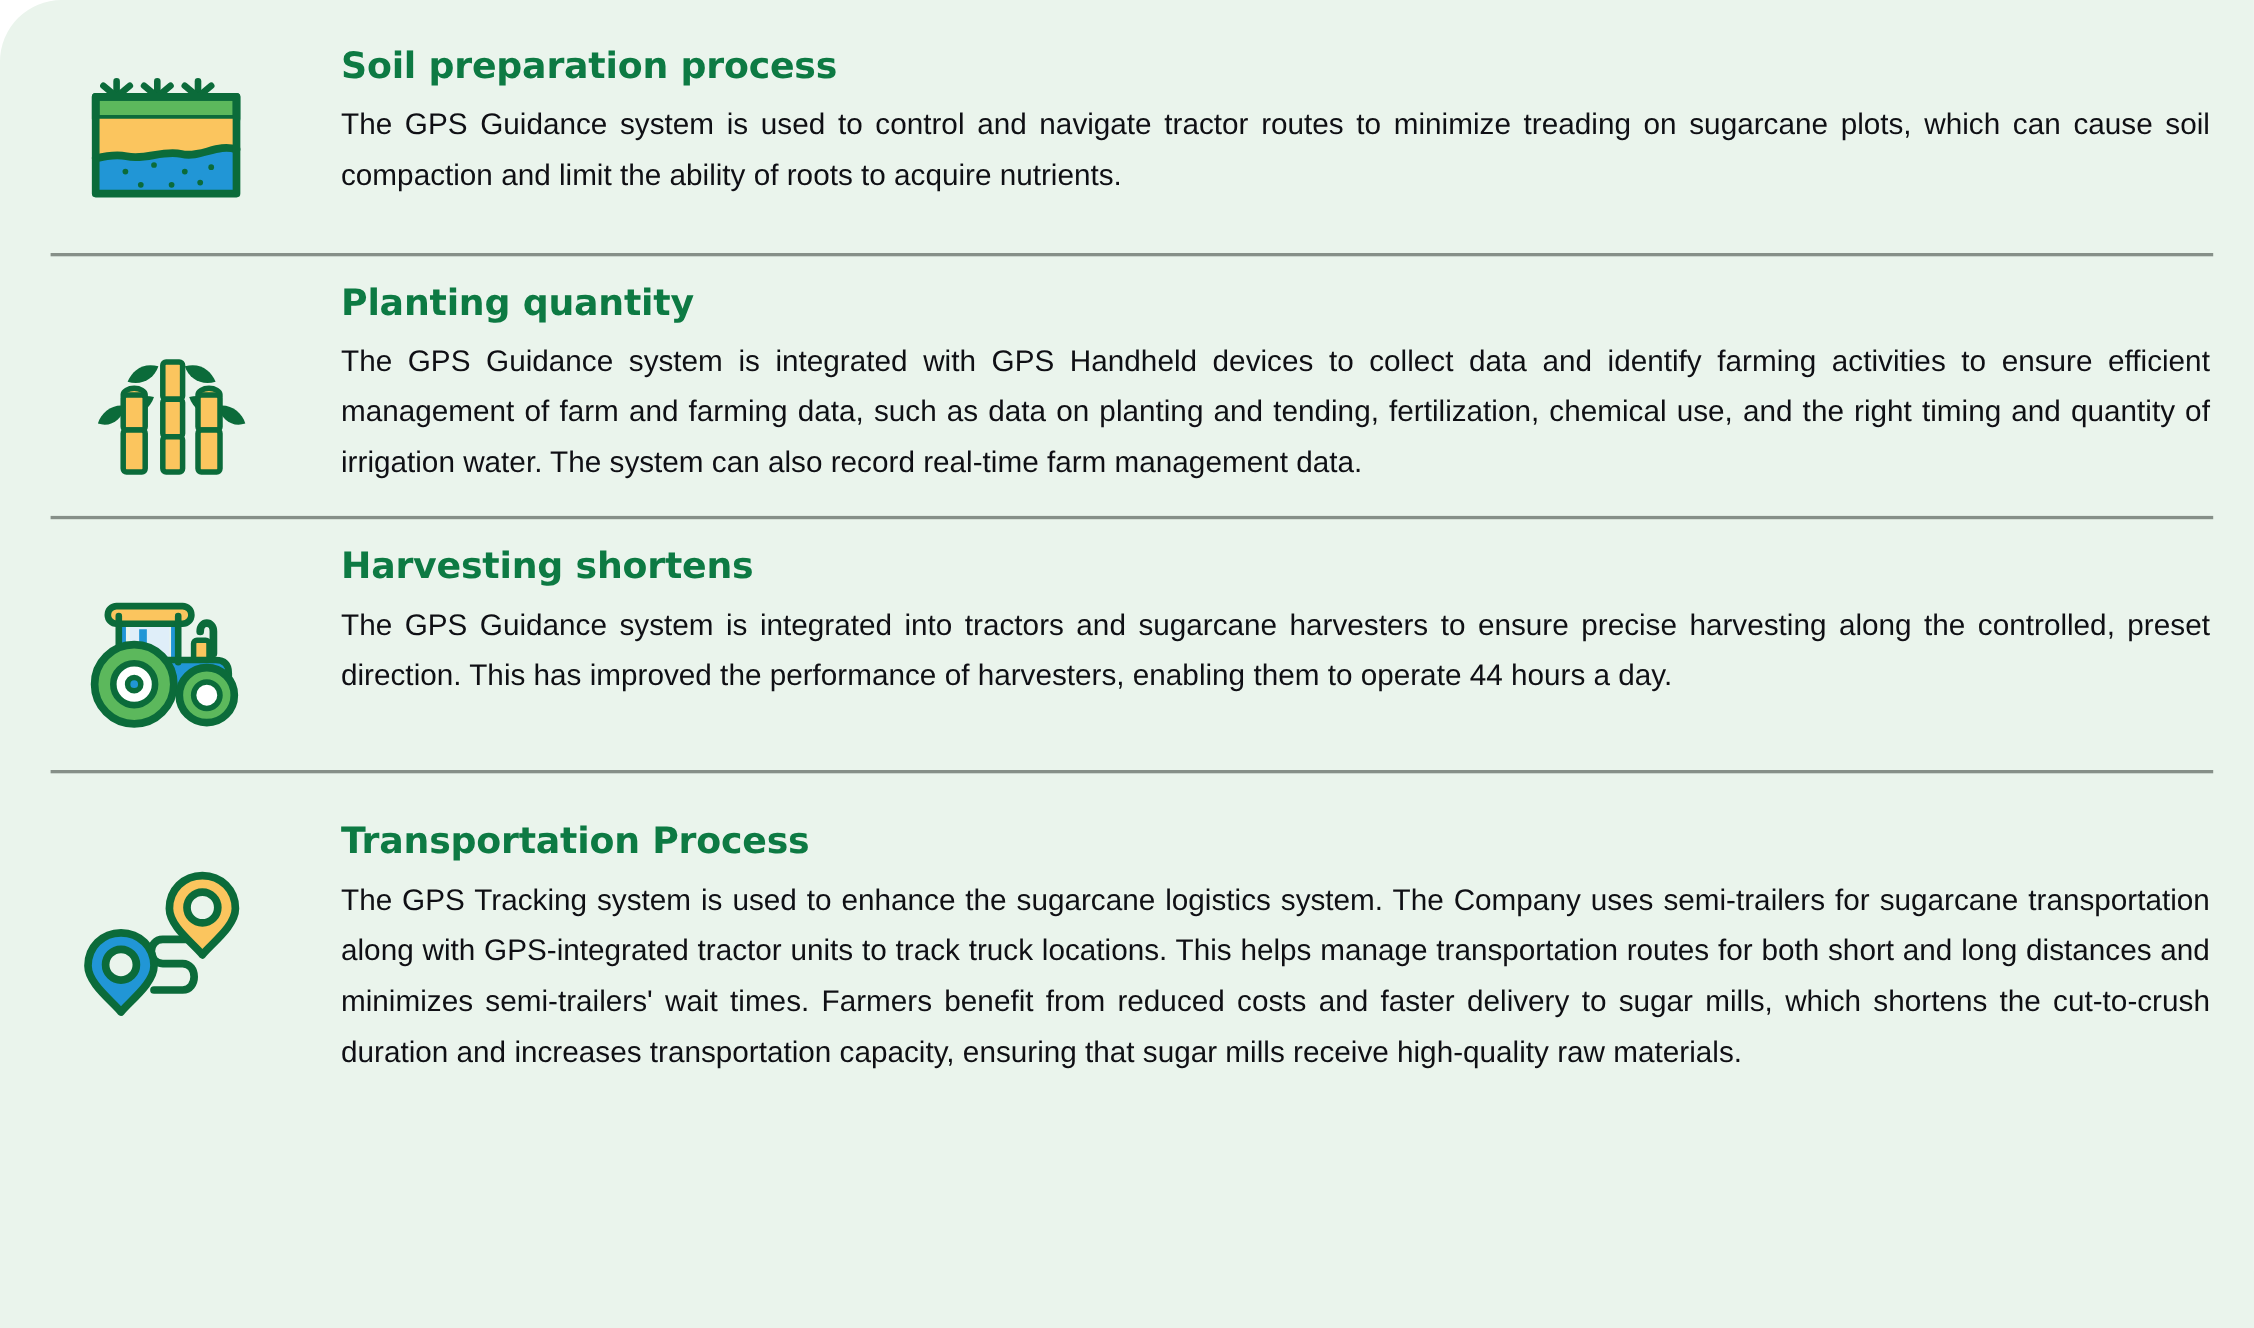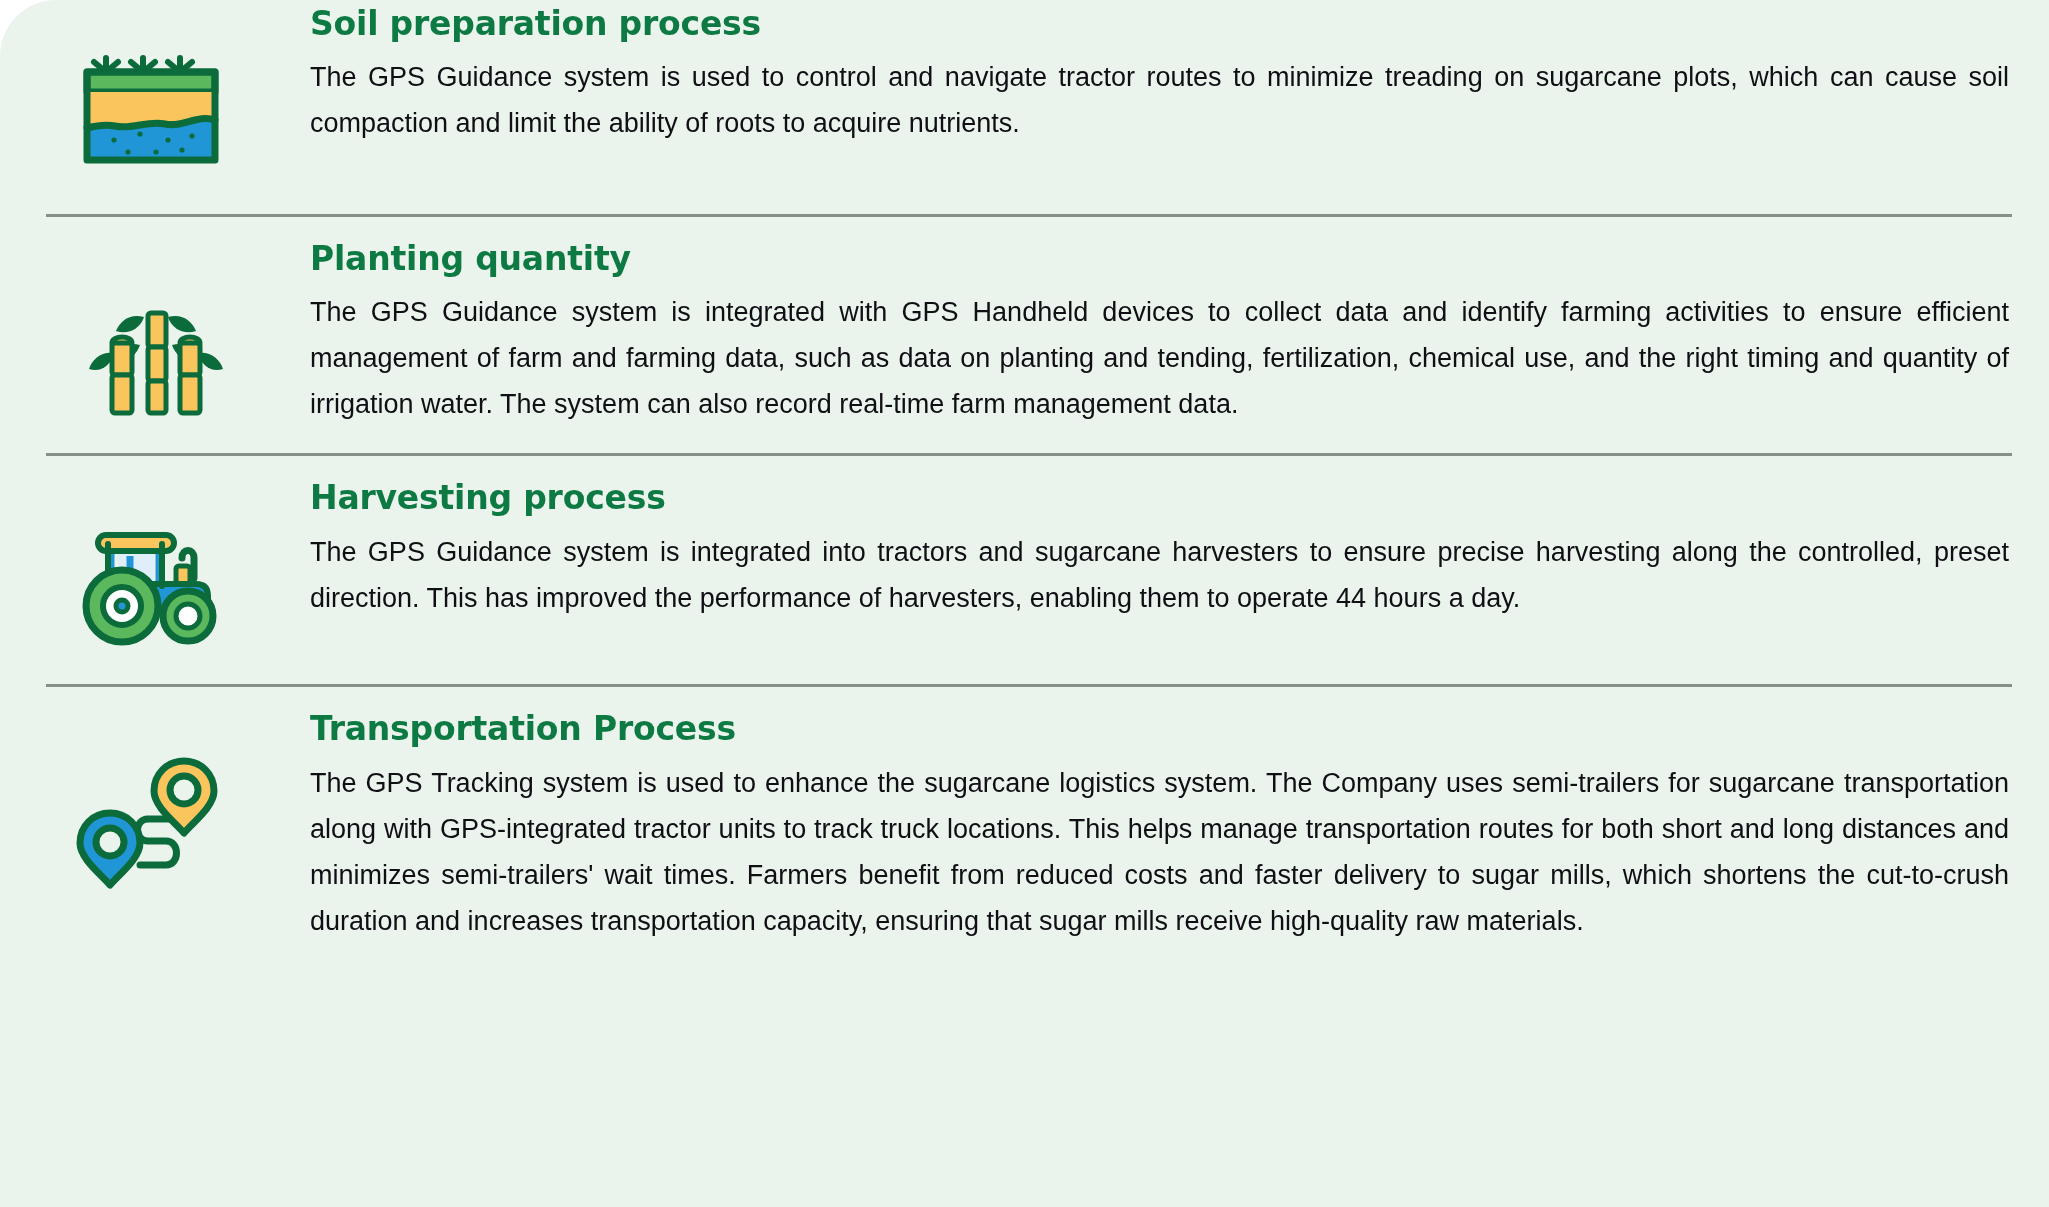--- a/index.html
+++ b/index.html
@@ -80,27 +80,27 @@
   }
 
   .divider {
     height: 3px;
     background: #868f88;
     margin: 0 auto 0 46px;
     width: 1966px;
   }
 
   
-  #sec-0 { padding-top: 6px; }
+  #sec-0 { padding-top: 22px; align-items: center; }
   #sec-0 .icon-cell { padding-top: 30px; }
   #sec-1 { padding-top: 24px; }
   #sec-1 .icon-cell { padding-top: 28px; }
   #sec-2 { padding-top: 24px; }
   #sec-2 .icon-cell { padding-top: 26px; }
-  #sec-3 { padding-top: 24px; }
+  #sec-3 { padding-top: 24px; margin-top: 19px; }
   #sec-3 .icon-cell { padding-top: 34px; }
 
   #sec-0 { padding-bottom: 28px; }
   #sec-1 { padding-bottom: 26px; }
   #sec-2 { padding-bottom: 28px; }
   #sec-3 { padding-bottom: 20px; }
 </style>
 </head>
 <body>
 
@@ -208,21 +208,21 @@
           <circle cx="52" cy="100" r="36" fill="#5cb85c" stroke="#0b6b3a" stroke-width="7"></circle>
           <circle cx="52" cy="100" r="19" fill="#ffffff" stroke="#0b6b3a" stroke-width="6"></circle>
           <circle cx="52" cy="100" r="6" fill="#2196d6" stroke="#0b6b3a" stroke-width="5"></circle>
 
           <circle cx="118" cy="110" r="25" fill="#5cb85c" stroke="#0b6b3a" stroke-width="7"></circle>
           <circle cx="118" cy="110" r="12" fill="#ffffff" stroke="#0b6b3a" stroke-width="5"></circle>
         </svg>
       </div>
     </div>
     <div class="text-cell">
-      <h2 class="sec-title">Harvesting process</h2>
+      <h2 class="sec-title">Harvesting shortens</h2>
       <p class="sec-body">The GPS Guidance system is integrated into tractors and sugarcane harvesters to ensure precise harvesting along the controlled, preset direction. This has improved the performance of harvesters, enabling them to operate 44 hours a day.</p>
     </div>
   </div>
 
   <div class="divider"></div>
 
   <div class="section" id="sec-3">
     <div class="icon-cell">
       <div class="icon-box">
         <svg viewBox="0 0 170 150" xmlns="http://www.w3.org/2000/svg">

